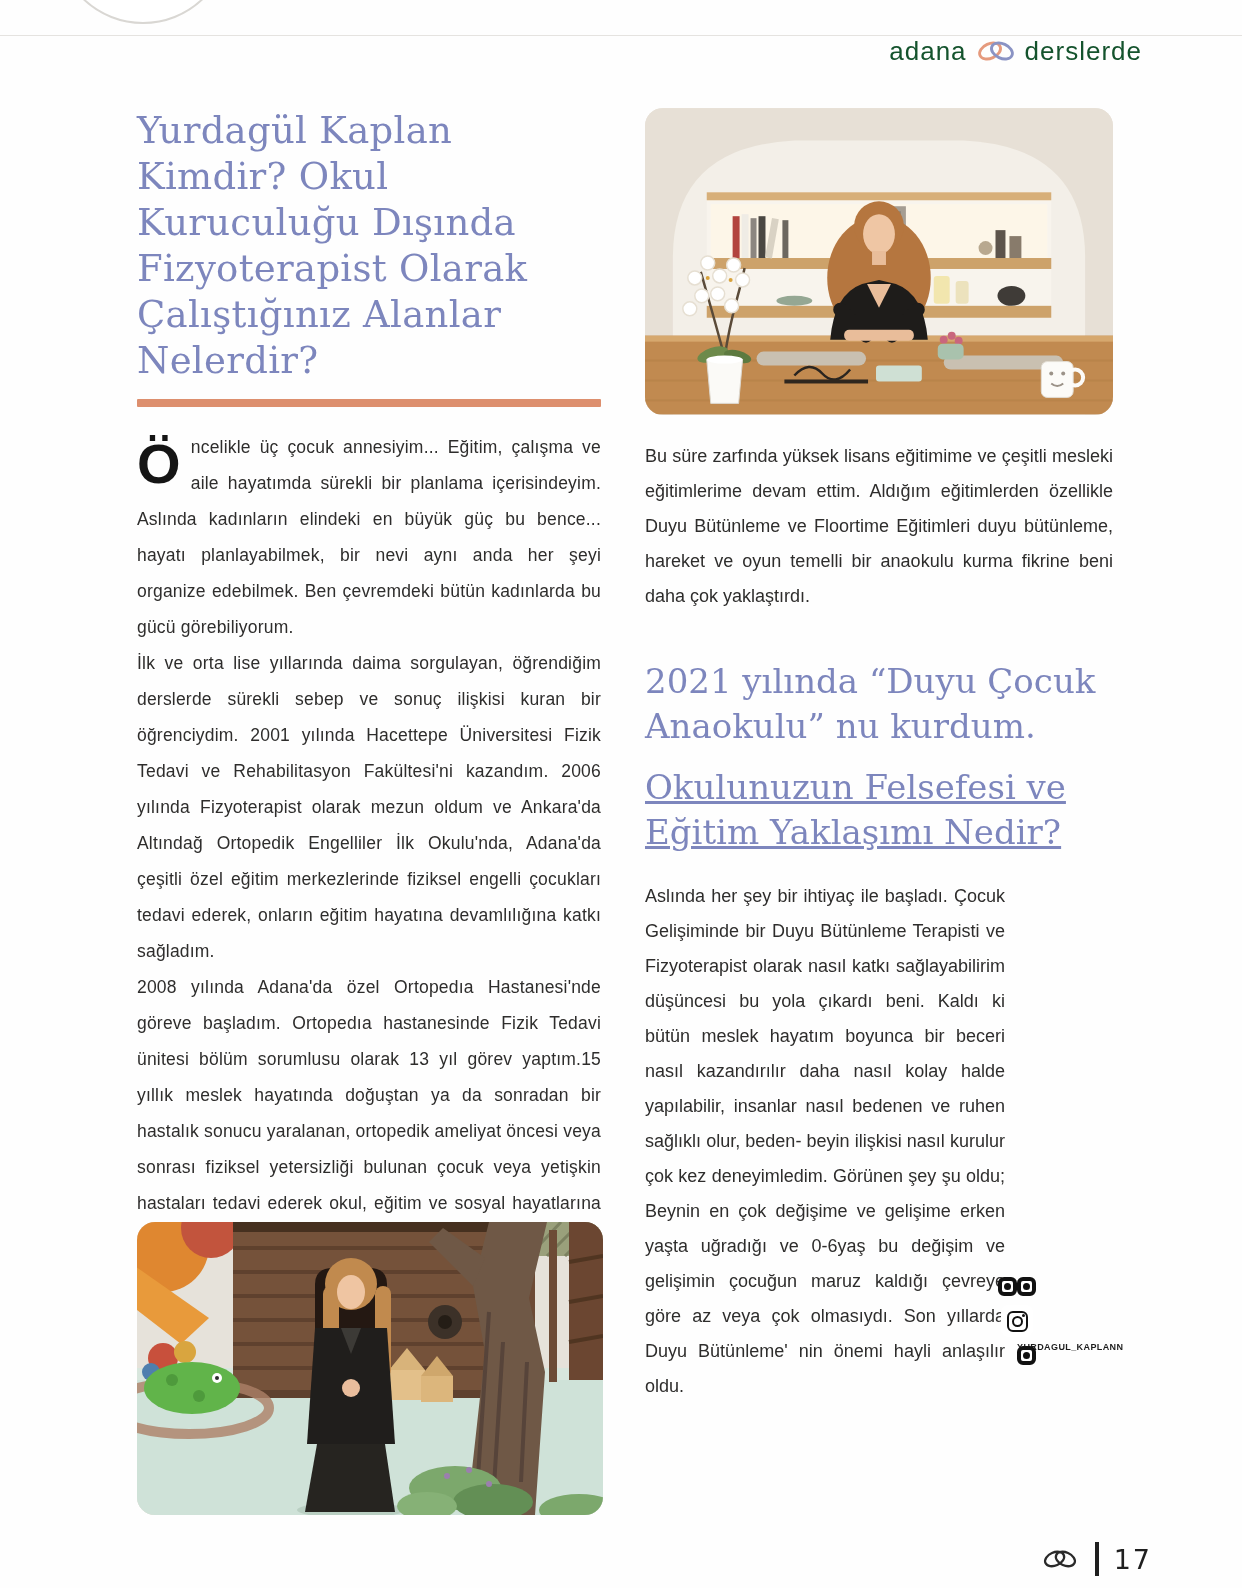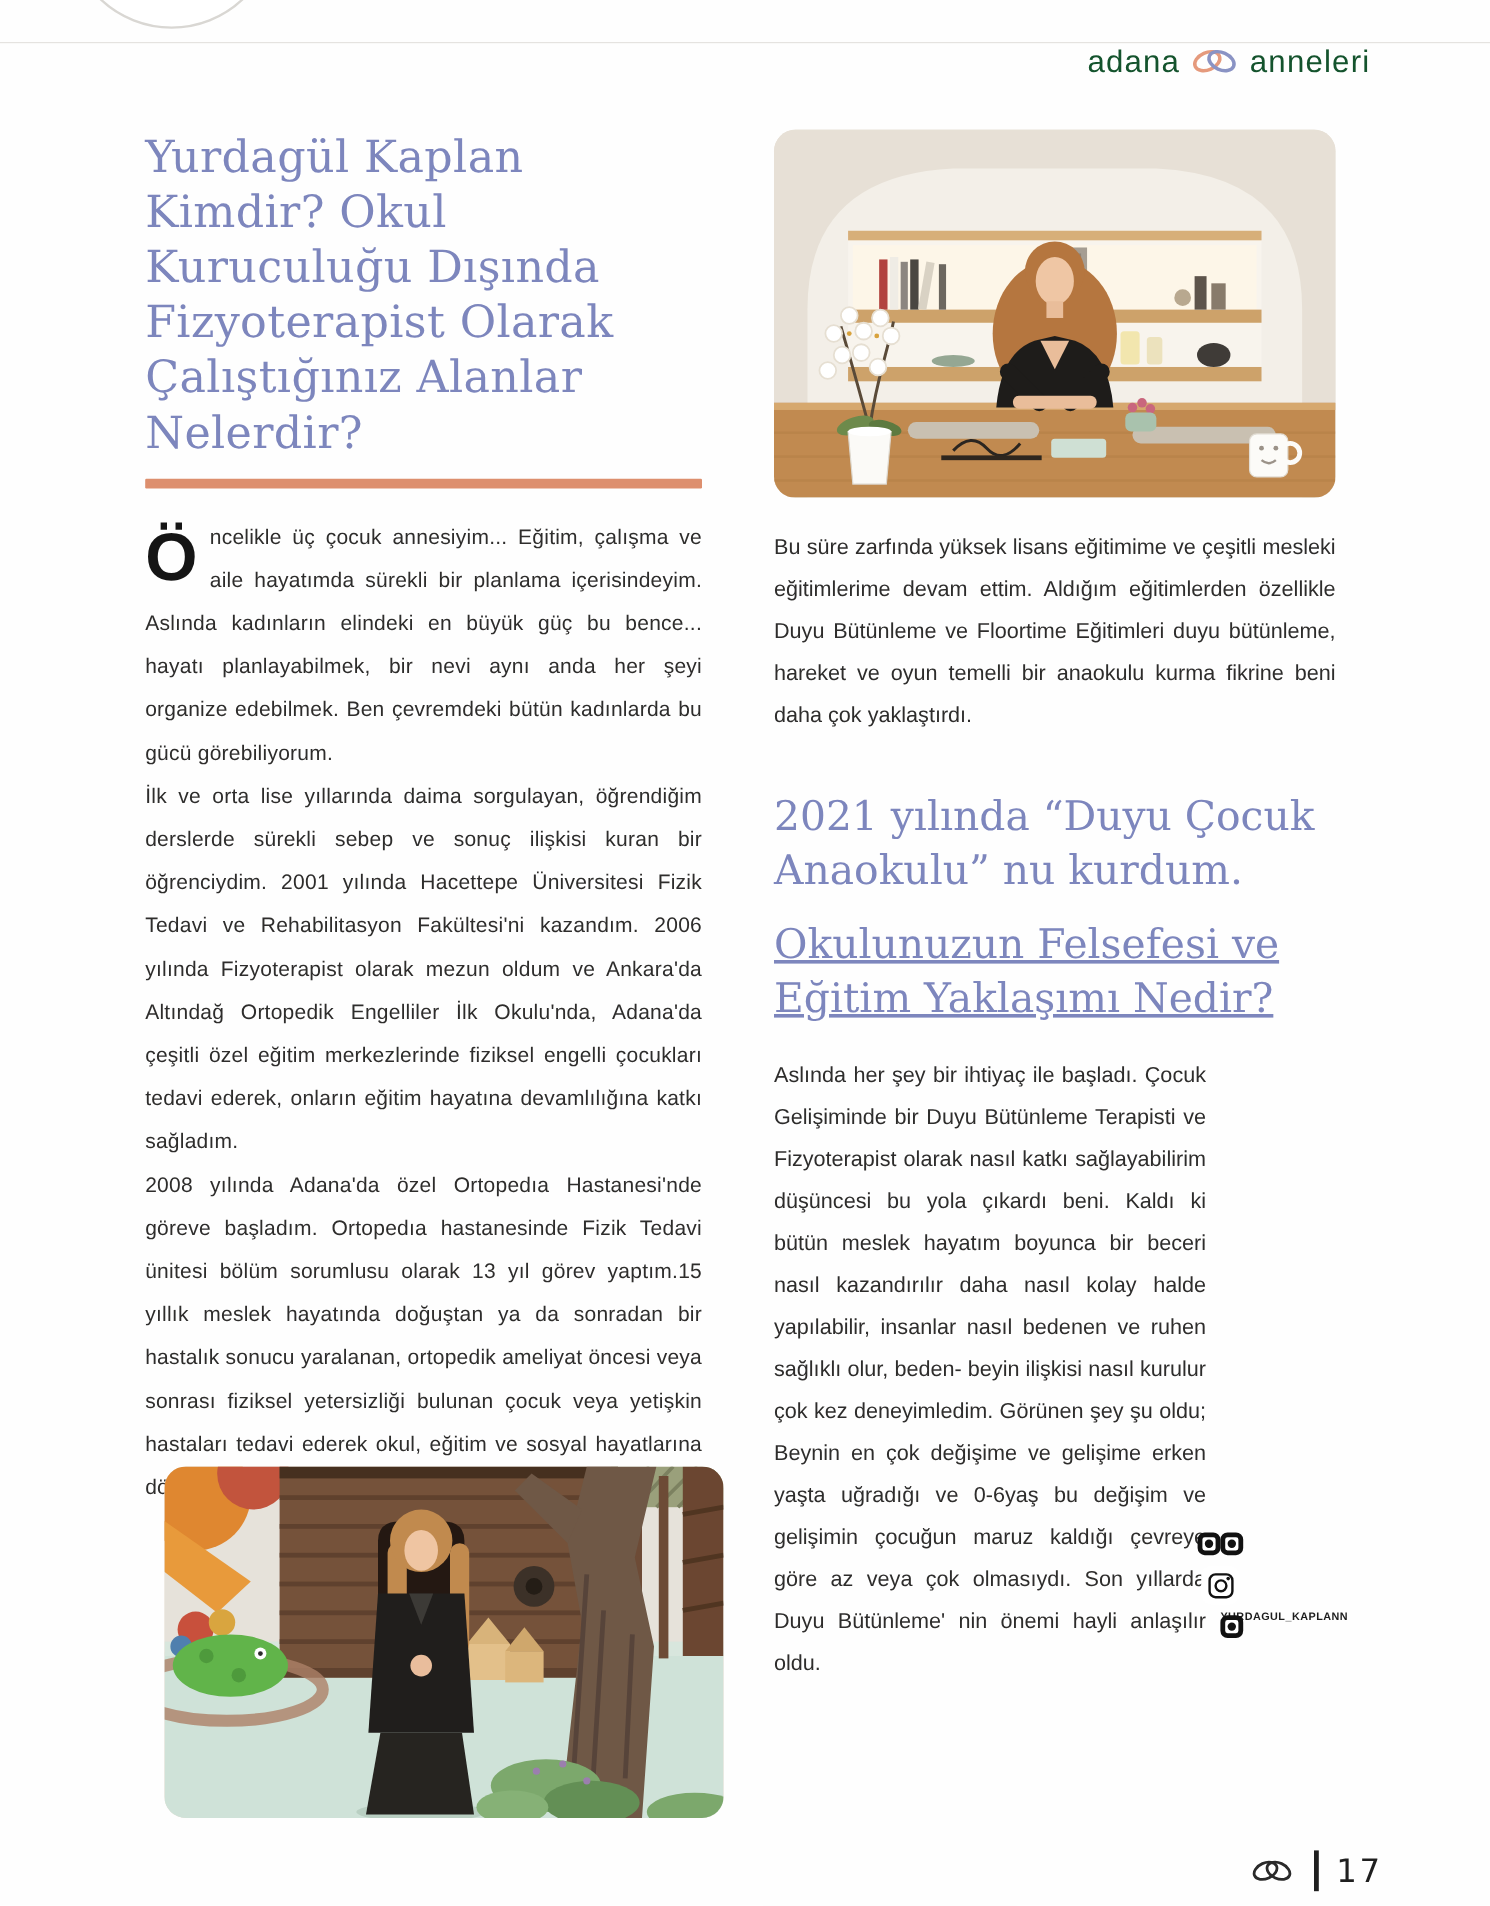--- a/index.html
+++ b/index.html
@@ -4,21 +4,21 @@
 <style>
   html,body{margin:0;padding:0;background:#ffffff;}
   .page{position:relative;width:1242px;height:1588px;background:#fefefe;overflow:hidden;
         font-family:"Liberation Sans",sans-serif;color:#2e2d2c;}
   .top-arc{position:absolute;left:56px;top:-150px;width:170px;height:170px;
            border:2px solid #d9d7d3;border-radius:50%;background:#fff;}
   .top-line{position:absolute;top:35px;left:0;width:100%;height:1px;background:#e5e3e0;}
   .brand{position:absolute;top:38px;right:100px;display:flex;align-items:center;gap:7px;
          font-size:26px;color:#14532d;letter-spacing:1px;font-weight:500;}
   .brand-word{line-height:1;}
-  .col-left{position:absolute;left:121px;top:108px;width:464px;}
+  .col-left{position:absolute;left:137px;top:108px;width:464px;}
   .col-right{position:absolute;left:645px;top:108px;width:468px;}
   h1,h2{font-family:"DejaVu Serif",serif;font-weight:500;color:#7d86bd;margin:0;}
   h1{font-size:37px;line-height:46px;letter-spacing:.3px;}
   h2{font-size:34px;line-height:45px;}
   .accent-bar{height:8px;background:#dd8f6e;margin-top:15px;border-radius:1px;}
   .body{font-size:17.5px;line-height:36px;text-align:justify;margin:0;color:#2e2d2c;}
   .col-left .body{letter-spacing:.2px;}
   .col-left .first{margin-top:22px;}
   .dropcap{float:left;font-size:56px;line-height:62px;margin:4px 10px 0 0;font-weight:600;color:#151515;}
   .col-right .body{font-size:18px;line-height:35px;}
@@ -60,21 +60,21 @@
   <div class="top-line"></div>
 
   <div class="brand">
     <span class="brand-word">adana</span>
     <svg width="44" height="26" viewBox="0 0 52 30">
       <g fill="none" stroke-linecap="round" stroke-width="3.4">
         <ellipse cx="19" cy="15" rx="13" ry="8.5" transform="rotate(-24 19 15)" stroke="#e59a7d"></ellipse>
         <ellipse cx="33" cy="15" rx="13" ry="8.5" transform="rotate(24 33 15)" stroke="#8a93c4"></ellipse>
       </g>
     </svg>
-    <span class="brand-word">anneleri</span>
+    <span class="brand-word">derslerde</span>
   </div>
 
   <section class="col-left">
     <h1>Yurdagül Kaplan Kimdir? Okul Kuruculuğu Dışında Fizyoterapist Olarak Çalıştığınız Alanlar Nelerdir?</h1>
     <div class="accent-bar"></div>
     <p class="body first"><span class="dropcap">Ö</span><span>ncelikle üç çocuk annesiyim... Eğitim, çalışma ve aile hayatımda sürekli bir planlama içerisindeyim. Aslında kadınların elindeki en büyük güç bu bence... hayatı planlayabilmek, bir nevi aynı anda her şeyi organize edebilmek. Ben çevremdeki bütün kadınlarda bu gücü görebiliyorum.</span></p>
     <p class="body">İlk ve orta lise yıllarında daima sorgulayan, öğrendiğim derslerde sürekli sebep ve sonuç ilişkisi kuran bir öğrenciydim. 2001 yılında Hacettepe Üniversitesi Fizik Tedavi ve Rehabilitasyon Fakültesi'ni kazandım. 2006 yılında Fizyoterapist olarak mezun oldum ve Ankara'da Altındağ Ortopedik Engelliler İlk Okulu'nda, Adana'da çeşitli özel eğitim merkezlerinde fiziksel engelli çocukları tedavi ederek, onların eğitim hayatına devamlılığına katkı sağladım.</p>
     <p class="body">2008 yılında Adana'da özel Ortopedıa Hastanesi'nde göreve başladım. Ortopedıa hastanesinde Fizik Tedavi ünitesi bölüm sorumlusu olarak 13 yıl görev yaptım.15 yıllık meslek hayatında doğuştan ya da sonradan bir hastalık sonucu yaralanan, ortopedik ameliyat öncesi veya sonrası fiziksel yetersizliği bulunan çocuk veya yetişkin hastaları tedavi ederek okul, eğitim ve sosyal hayatlarına dönebilmelerini sağlamak için aktif rol aldım.</p>
   </section>
 

